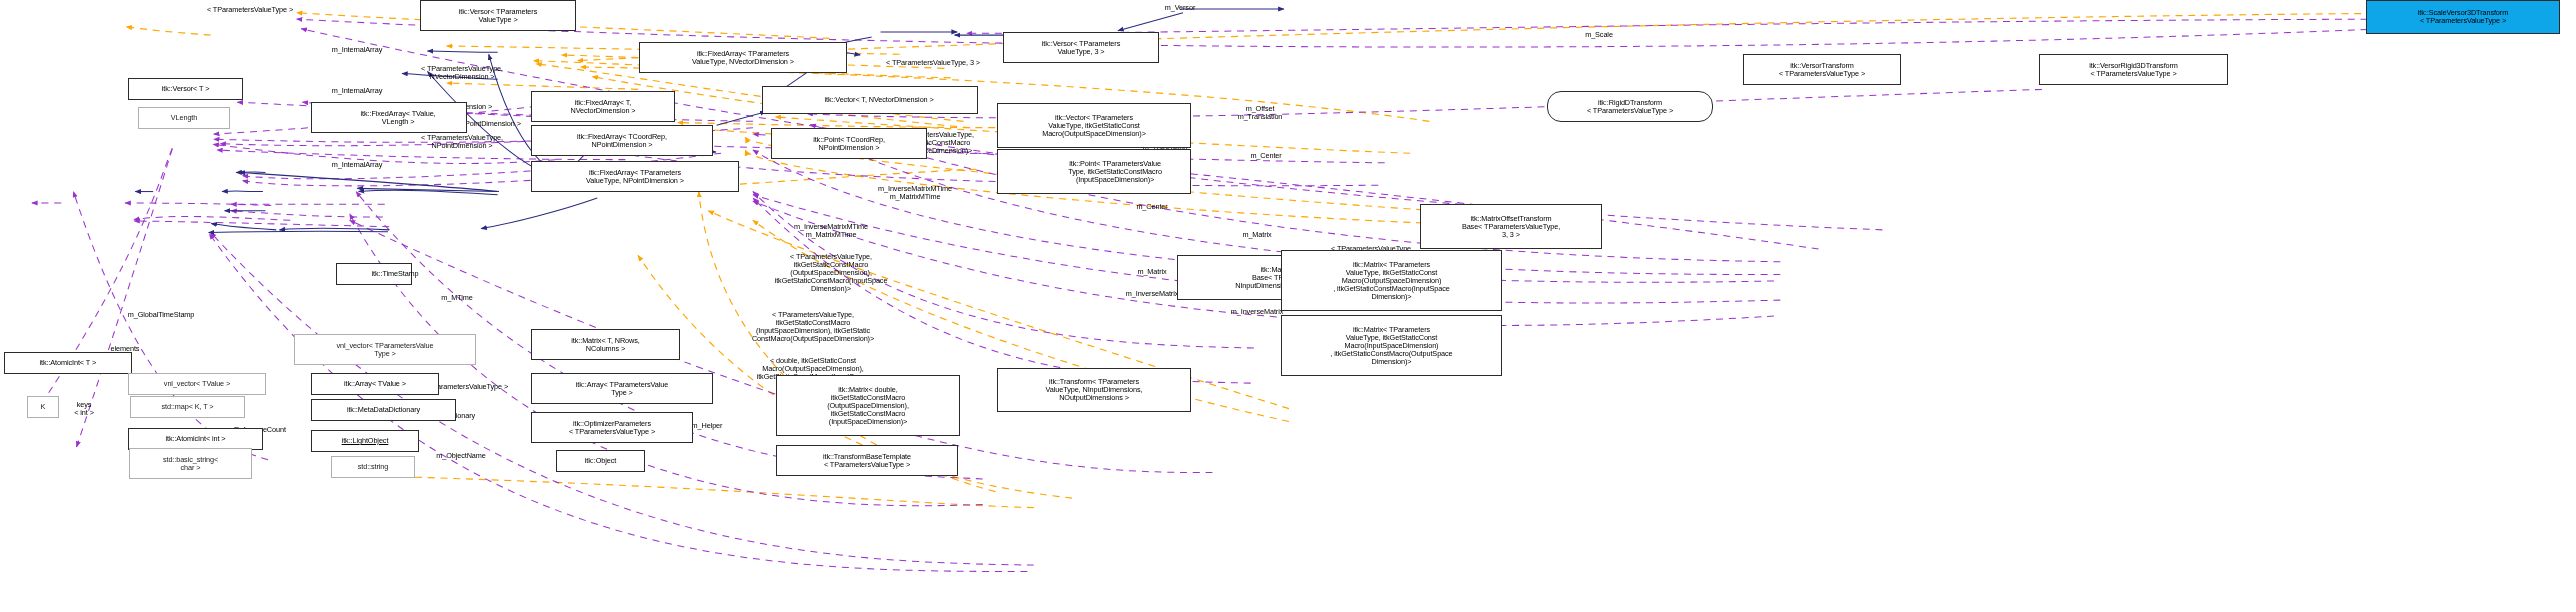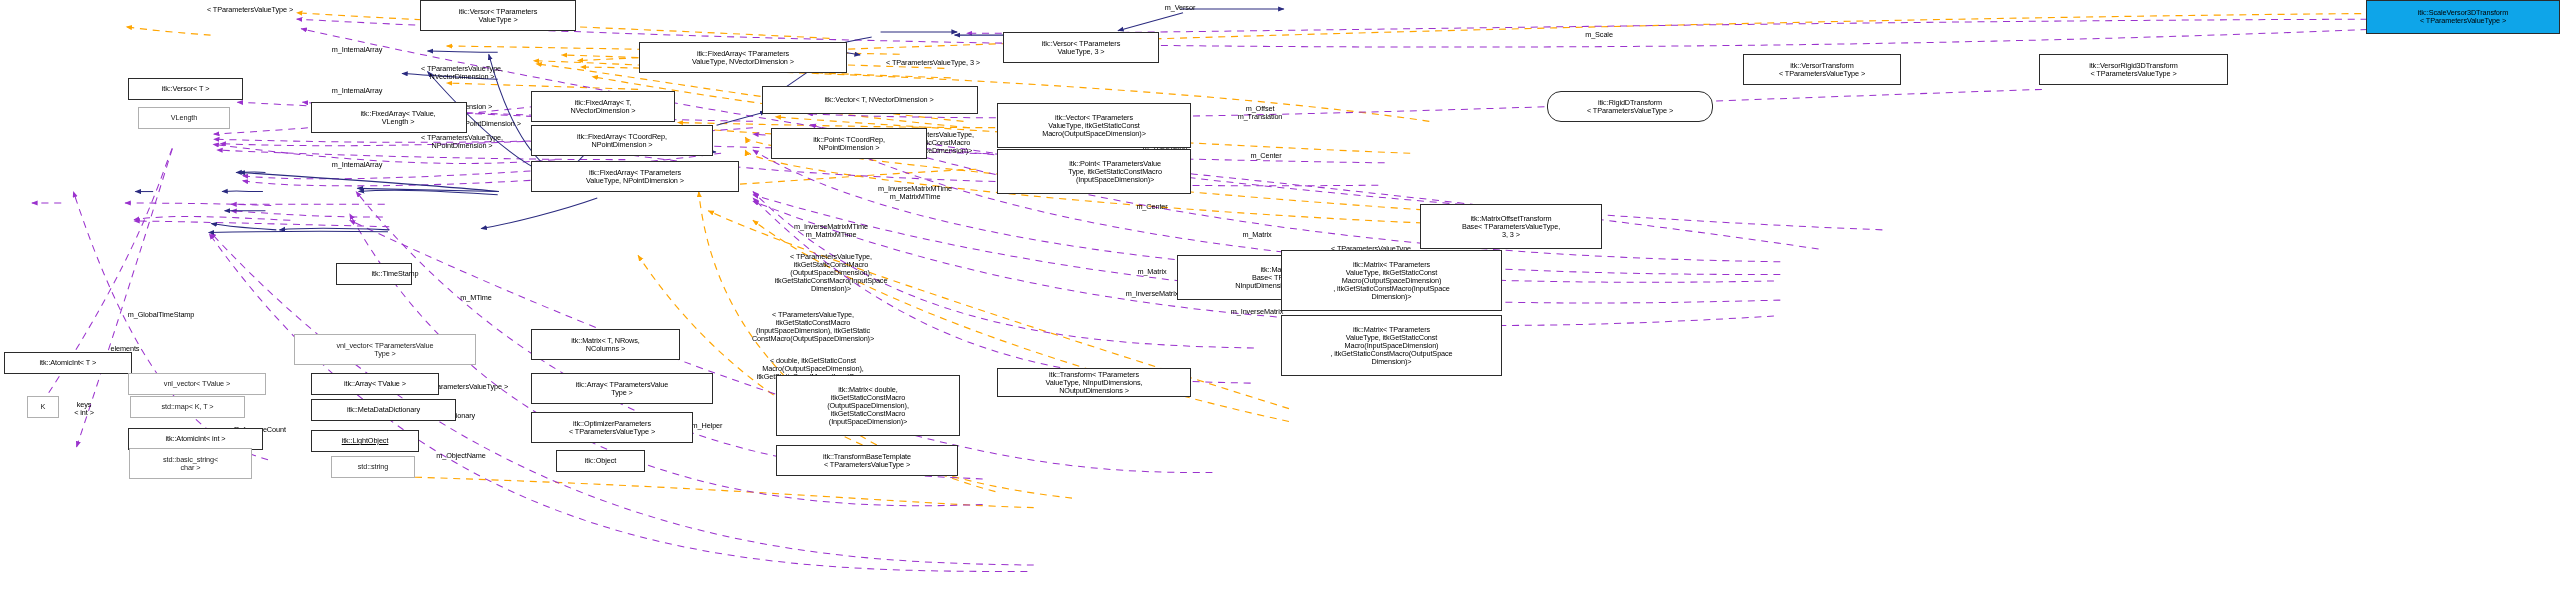--- a/index.html
+++ b/index.html
@@ -237,21 +237,21 @@
       <div class="node solid" style="left: 3.8px; top: 352px; width: 128px; height: 22px;">itk::AtomicInt&lt; T &gt;</div>
       <div class="node ghost" style="left: 128px; top: 373px; width: 138px; height: 22px;">vnl_vector&lt; TValue &gt;</div>
       <div class="node solid" style="left: 311px; top: 373px; width: 128px; height: 22px;">itk::Array&lt; TValue &gt;</div>
       <div class="node solid" style="left: 531px; top: 373px; width: 182px; height: 31px;">itk::Array&lt; TParametersValue
 Type &gt;</div>
       <div class="node solid" style="left: 776px; top: 375px; width: 184px; height: 61px;">itk::Matrix&lt; double,
 itkGetStaticConstMacro
 (OutputSpaceDimension),
 itkGetStaticConstMacro
 (InputSpaceDimension)&gt;</div>
-      <div class="node solid" style="left: 997px; top: 368px; width: 194px; height: 29px;">itk::Transform&lt; TParameters
+      <div class="node solid" style="left: 997px; top: 368px; width: 194px; height: 44px;">itk::Transform&lt; TParameters
 ValueType, NInputDimensions,
 NOutputDimensions &gt;</div>
       <div class="node ghost" style="left: 27px; top: 396px; width: 32px; height: 22px;">K</div>
       <div class="node ghost" style="left: 130px; top: 396px; width: 115px; height: 22px;">std::map&lt; K, T &gt;</div>
       <div class="node solid" style="left: 311px; top: 399px; width: 145px; height: 22px;">itk::MetaDataDictionary</div>
       <div class="node solid" style="left: 531px; top: 412px; width: 162px; height: 31px;">itk::OptimizerParameters
 Helper&lt; TValue &gt;</div>
       <div class="node solid" style="left: 128px; top: 428px; width: 135px; height: 22px;">itk::AtomicInt&lt; int &gt;</div>
       <div class="node solid" style="left: 311px; top: 430px; width: 108px; height: 22px; text-decoration: underline;">itk::LightObject</div>
       <div class="node solid" style="left: 531px; top: 412px; width: 162px; height: 31px;">itk::OptimizerParameters
@@ -291,21 +291,21 @@
       <div class="edge-label" style="left: 1266px; top: 152px;">m_Center</div>
       <div class="edge-label" style="left: 915px; top: 185px;">m_InverseMatrixMTime
 m_MatrixMTime</div>
       <div class="edge-label" style="left: 1152px; top: 203px;">m_Center</div>
       <div class="edge-label" style="left: 831px; top: 223px;">m_InverseMatrixMTime
 m_MatrixMTime</div>
       <div class="edge-label" style="left: 1257px; top: 231px;">m_Matrix</div>
       <div class="edge-label" style="left: 1372px; top: 245px;">&lt; TParametersValueType,
 3, 3 &gt;</div>
       <div class="edge-label" style="left: 1152px; top: 268px;">m_Matrix</div>
-      <div class="edge-label" style="left: 476px; top: 294px;">m_MTime</div>
+      <div class="edge-label" style="left: 457px; top: 294px;">m_MTime</div>
       <div class="edge-label" style="left: 1152px; top: 290px;">m_InverseMatrix</div>
       <div class="edge-label" style="left: 1257px; top: 308px;">m_InverseMatrix</div>
       <div class="edge-label" style="left: 831px; top: 253px;">&lt; TParametersValueType,
 itkGetStaticConstMacro
 (OutputSpaceDimension),
 itkGetStaticConstMacro(InputSpace
 Dimension)&gt;</div>
       <div class="edge-label" style="left: 813px; top: 311px;">&lt; TParametersValueType,
 itkGetStaticConstMacro
 (InputSpaceDimension), itkGetStatic

